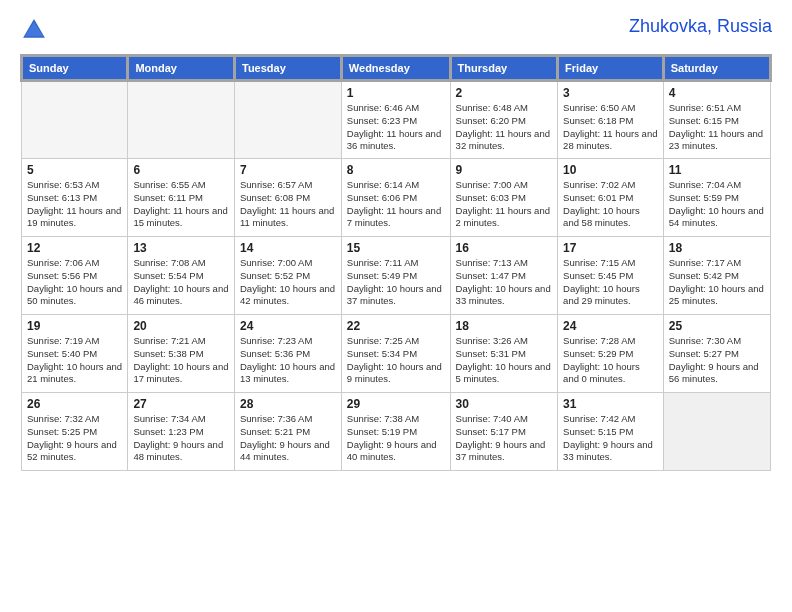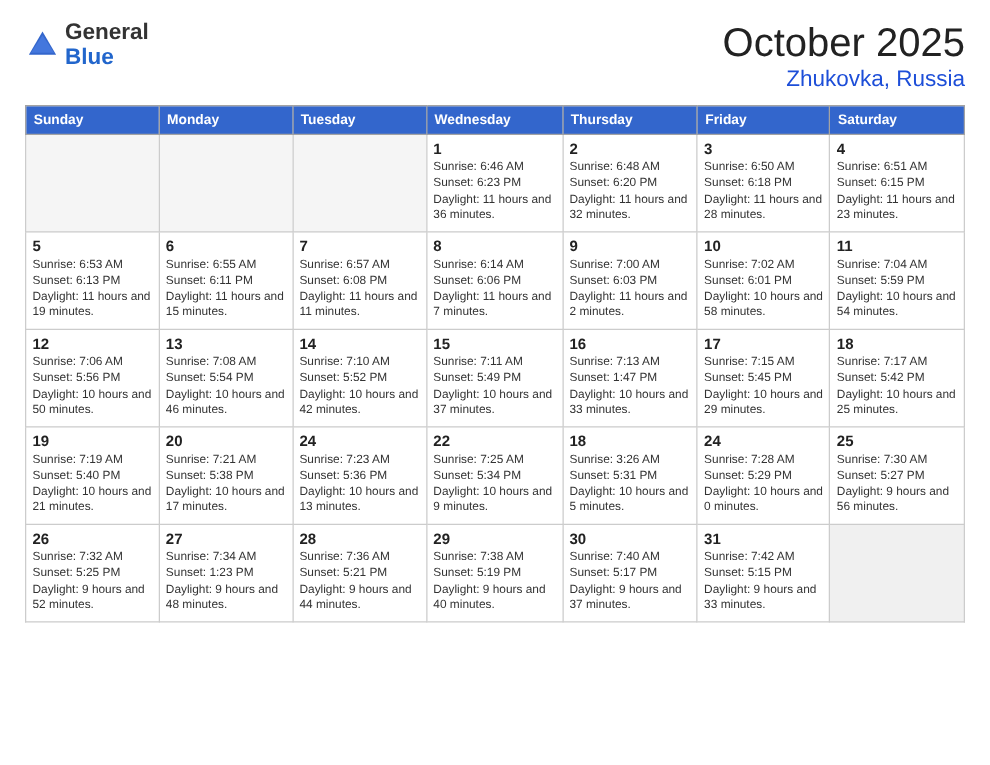--- a/index.html
+++ b/index.html
@@ -55,21 +55,21 @@
       border-collapse: collapse;
       font-size: 10px;
     }
     .calendar th {
       background: #3366cc;
       color: #fff;
       text-align: left;
       padding: 5px 6px;
       font-size: 11px;
       font-weight: bold;
-      border: 1px solid #a3a3a3;
+      border: 3px solid #a3a3a3;
     }
     .calendar td {
       border: 1px solid #ccc;
       vertical-align: top;
       padding: 4px 5px;
       width: 113px;
       height: 78px;
       background: #fff;
     }
     .calendar td.empty {
@@ -93,29 +93,22 @@
 </head>
 <body>
 
 <div class="page">
   <div class="header">
     <div class="logo">
       <svg class="logo-icon" viewBox="0 0 36 36">
         <polygon points="18,4 32,28 4,28" fill="#3366cc"></polygon>
         <polygon points="18,8 30,26 6,26" fill="#5588ee" opacity="0.5"></polygon>
       </svg>
-      <div>
-        <div class="logo-text">
-          <span class="logo-general">General</span><br>
-          <span class="logo-blue">Blue</span>
-        </div>
-      </div>
     </div>
     <div class="title-section">
-      <div class="month-title">October 2025</div>
       <div class="subtitle">Zhukovka, Russia</div>
     </div>
   </div>
 
   <table class="calendar">
     <thead>
       <tr>
         <th>Sunday</th>
         <th>Monday</th>
         <th>Tuesday</th>
@@ -220,21 +213,21 @@
           </td>
           <td>
             <div class="day-num">13</div>
             <div class="day-info">Sunrise: 7:08 AM
 Sunset: 5:54 PM
 Daylight: 10 hours
 and 46 minutes.</div>
           </td>
           <td>
             <div class="day-num">14</div>
-            <div class="day-info">Sunrise: 7:10 AM
+            <div class="day-info">Sunrise: 7:00 AM
 Sunset: 5:52 PM
 Daylight: 10 hours
 and 42 minutes.</div>
           </td>
           <td>
             <div class="day-num">15</div>
             <div class="day-info">Sunrise: 7:11 AM
 Sunset: 5:49 PM
 Daylight: 10 hours
 and 37 minutes.</div>

